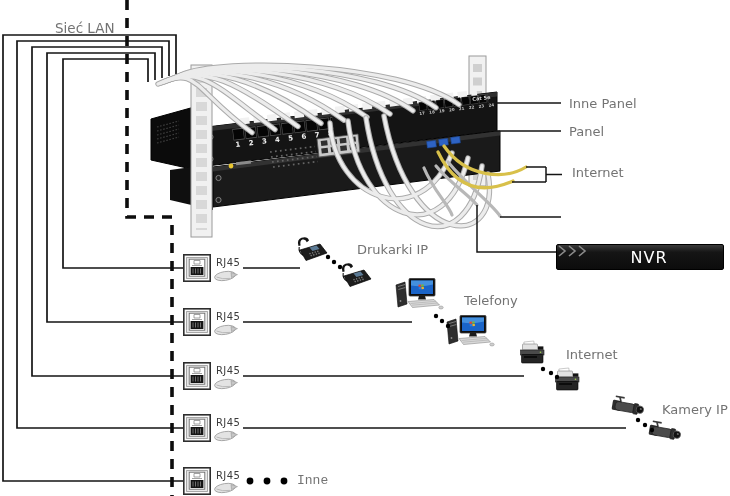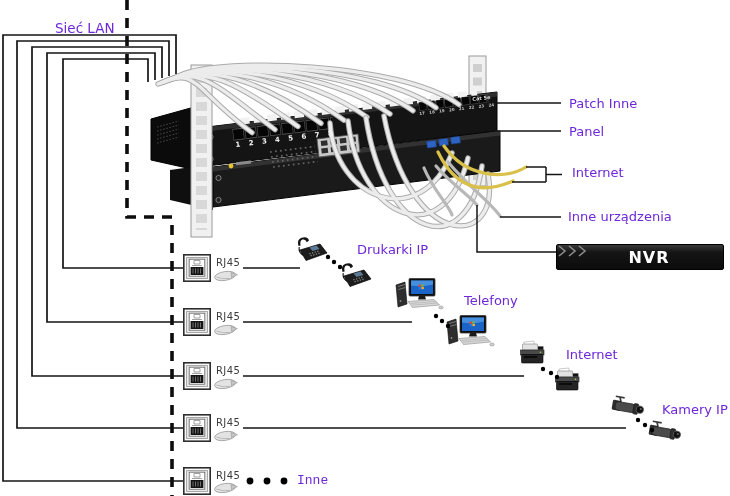--- a/index.html
+++ b/index.html
@@ -1,26 +1,26 @@
 <!DOCTYPE html>
 <html><head>
 <meta charset="utf-8">
 <style>
   html,body{margin:0;padding:0;background:#fff;}
   #stage{position:relative;width:730px;height:496px;background:#fff;overflow:hidden;
          font-family:"DejaVu Sans","Liberation Sans",sans-serif;color:#111;}
   #stage svg{position:absolute;left:0;top:0;}
-  .label{position:absolute;font-size:13px;white-space:nowrap;color:#6d28d9;}
+  .label{position:absolute;font-size:13px;white-space:nowrap;color:#737373;}
   .label.small{font-size:10px;color:#3a3a3a;letter-spacing:.4px;}
   .portnums{position:absolute;color:#f2f2f2;font-weight:bold;white-space:nowrap;
             transform-origin:left top;}
   .nvr{position:absolute;left:556px;top:244px;width:166px;height:24px;
        background:linear-gradient(#3a3a3a,#151515 30%,#0c0c0c);
        border:1px solid #000;border-radius:2px;display:flex;align-items:center;justify-content:center;}
-  .nvr .nvr-text{color:#fff;font-size:16px;font-weight:bold;letter-spacing:1px;margin-left:18px;}
+  .nvr .nvr-text{color:#fff;font-size:16px;font-weight:normal;letter-spacing:1px;margin-left:18px;}
   .nvr .chev{position:absolute;right:14px;top:6px;}
 </style>
 </head>
 <body>
 
 <div id="stage">
 
 <svg width="730" height="496" viewBox="0 0 730 496">
   <defs>
 
@@ -271,24 +271,23 @@
         <circle cx="645" cy="425" r="2.2"></circle>
         <circle cx="652" cy="430" r="2.2"></circle>
     <circle cx="250" cy="481" r="3.4"></circle>
         <circle cx="267" cy="481" r="3.4"></circle>
         <circle cx="284" cy="481" r="3.4"></circle>
   </g>
 </svg>
 
 <div class="label" style="left:55px;top:20px;font-size:13.5px;">Sieć LAN</div>
 
-<div class="label" style="left:569px;top:96px;">Patch Inne</div>
+<div class="label" style="left:569px;top:96px;">Inne Panel</div>
 <div class="label" style="left:569px;top:124px;">Panel</div>
 <div class="label" style="left:572px;top:165px;">Internet</div>
-<div class="label" style="left:568px;top:209px;">Inne urządzenia</div>
 
 <div class="nvr">
   <span class="nvr-text">NVR</span>
   <svg class="chev" width="34" height="12" viewBox="0 0 34 12">
     <path d="M2,1 L8,6 L2,11 M12,1 L18,6 L12,11 M22,1 L28,6 L22,11" fill="none" stroke="#8a8a8a" stroke-width="1.6"></path>
   </svg>
 </div>
 
 <div class="label" style="left:357px;top:242px;">Drukarki IP</div>
 <div class="label" style="left:464px;top:293px;">Telefony</div>

